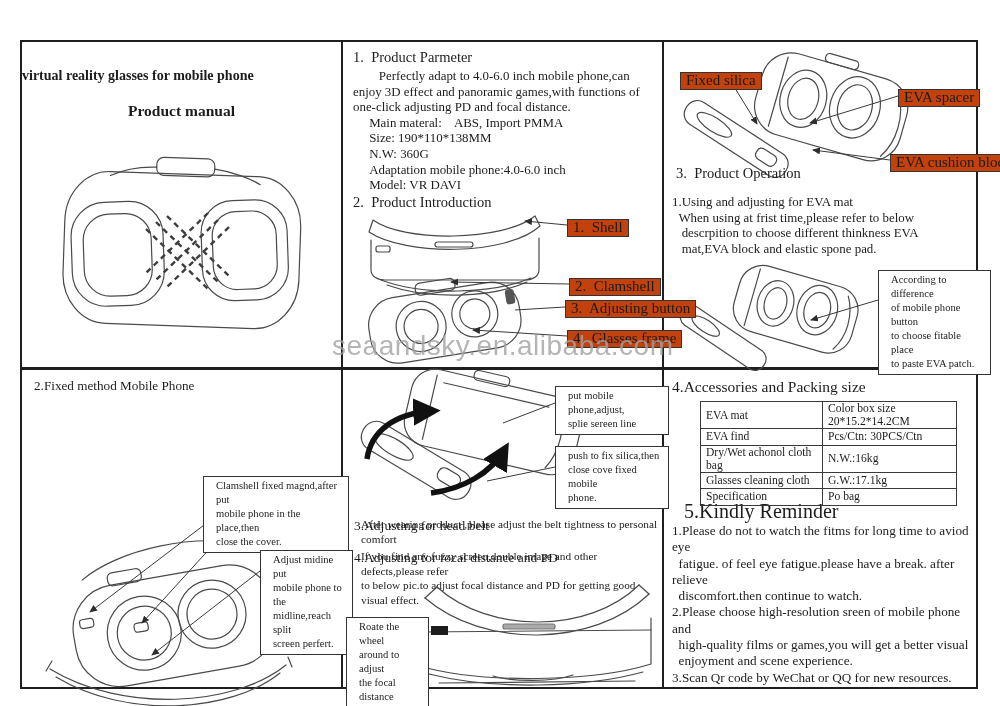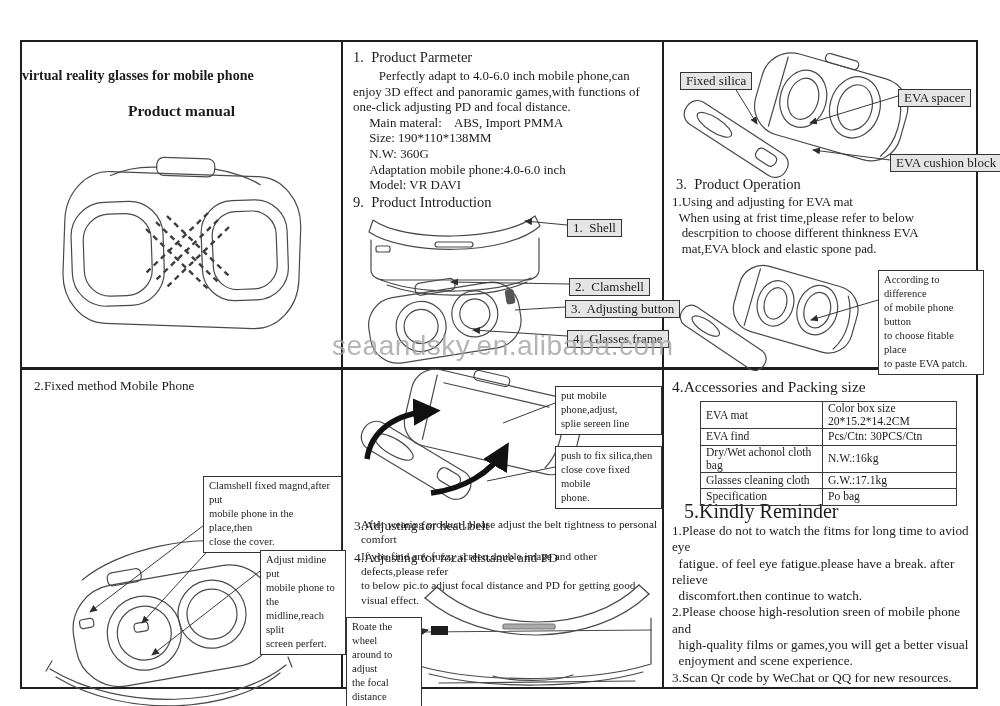--- a/index.html
+++ b/index.html
@@ -23,26 +23,26 @@
   .lineart{stroke:#4a4a4a;stroke-width:1.2;fill:none;stroke-linejoin:round;stroke-linecap:round;}
   .leader{stroke:#3a3a3a;stroke-width:1;fill:none;}
   .title{font-weight:bold;font-size:14px;text-align:left;width:100%;white-space:pre;}
   .subtitle{font-weight:bold;font-size:15.5px;text-align:center;width:100%;}
   .h-num{font-size:14.5px;white-space:pre;}
   .h-small{font-size:13.5px;white-space:pre;margin-top:20px;}
   .body-text{font-size:12.9px;line-height:15.6px;}
   .body-text-lg{font-size:13.2px;line-height:16.3px;}
   .small-line{font-size:11.3px;line-height:14.5px;}
   .dlabel{
-    position:absolute;border:1px solid #333;background:#e5e5e5;
-    font-size:13px;line-height:13px;padding:1px 5px 2px 5px;white-space:pre;z-index:4;
+    position:absolute;border:1px solid #333;background:#c2410c;
+    font-size:15px;line-height:13px;padding:1px 5px 2px 5px;white-space:pre;z-index:4;
   }
   .callout{
     position:absolute;border:1px solid #333;background:#fff;
-    font-size:10.6px;line-height:14px;padding:2px 5px 3px 5px;z-index:4;
+    font-size:10.6px;line-height:14px;padding:2px 5px 3px 12px;z-index:4;
   }
   .watermark{
     position:absolute;left:332px;top:330px;z-index:8;
     font-family:"Liberation Sans","DejaVu Sans",sans-serif;
     font-size:28px;color:#a3a3a3;opacity:.8;letter-spacing:.5px;pointer-events:none;
   }
   table.acc{border-collapse:collapse;position:absolute;z-index:2;margin-left:16px;}
   table.acc td{
     border:1px solid #3a3a3a;font-size:11.6px;height:15.5px;
     padding:0 0 0 5px;vertical-align:middle;
@@ -93,21 +93,21 @@
   <div class="panel" style="left:321px;top:0;width:319px;height:325px">
     <div class="abs h-num" style="left:10px;top:7px">1.  Product Parmeter</div>
     <div class="abs body-text pre" style="left:10px;top:27px;width:305px">        Perfectly adapt to 4.0-6.0 inch mobile phone,can
 enjoy 3D effect and panoramic games,with functions of
 one-click adjusting PD and focal distance.
      Main materal:    ABS, Import PMMA
      Size: 190*110*138MM
      N.W: 360G
      Adaptation mobile phone:4.0-6.0 inch
      Model: VR DAVI</div>
-    <div class="abs h-num" style="left:10px;top:152px">9.  Product Introduction</div>
+    <div class="abs h-num" style="left:10px;top:152px">2.  Product Introduction</div>
 
     <svg class="abs" style="left:0;top:170px" width="319" height="155" viewBox="0 0 319 155">
       <defs>
         <marker id="ar1" markerWidth="8" markerHeight="8" refX="7" refY="3.5" orient="auto" markerUnits="userSpaceOnUse">
           <path d="M0,0 L8,3.5 L0,7 Z" fill="#2d2d2d"></path>
         </marker>
       </defs>
       <g class="lineart">
 
         <path d="M30,8 C60,30 160,30 192,4 L197,14 C164,44 62,44 26,20 Z"></path>
@@ -166,21 +166,21 @@
       <g class="leader">
         <path d="M66,30 L93,74" marker-end="url(#ar2)"></path>
         <path d="M234,46 L146,73" marker-end="url(#ar2)"></path>
         <path d="M226,110 L149,100" marker-end="url(#ar2)"></path>
       </g>
     </svg>
     <div class="dlabel" style="left:16px;top:30px">Fixed silica</div>
     <div class="dlabel" style="left:234px;top:47px">EVA spacer</div>
     <div class="dlabel" style="left:226px;top:112px">EVA cushion block</div>
 
-    <div class="abs h-num" style="left:12px;top:134px">3.  Product Operation</div>
+    <div class="abs h-num" style="left:12px;top:123px">3.  Product Operation</div>
     <div class="abs body-text pre" style="left:8px;top:153px;width:300px">1.Using and adjusting for EVA mat
   When using at frist time,please refer to below
    descrpition to choose different thinkness EVA
    mat,EVA block and elastic spone pad.</div>
 
     <svg class="abs" style="left:0;top:220px" width="312" height="102" viewBox="0 0 312 102">
       <defs>
         <marker id="ar3" markerWidth="8" markerHeight="8" refX="7" refY="3.5" orient="auto" markerUnits="userSpaceOnUse">
           <path d="M0,0 L8,3.5 L0,7 Z" fill="#2d2d2d"></path>
         </marker>

